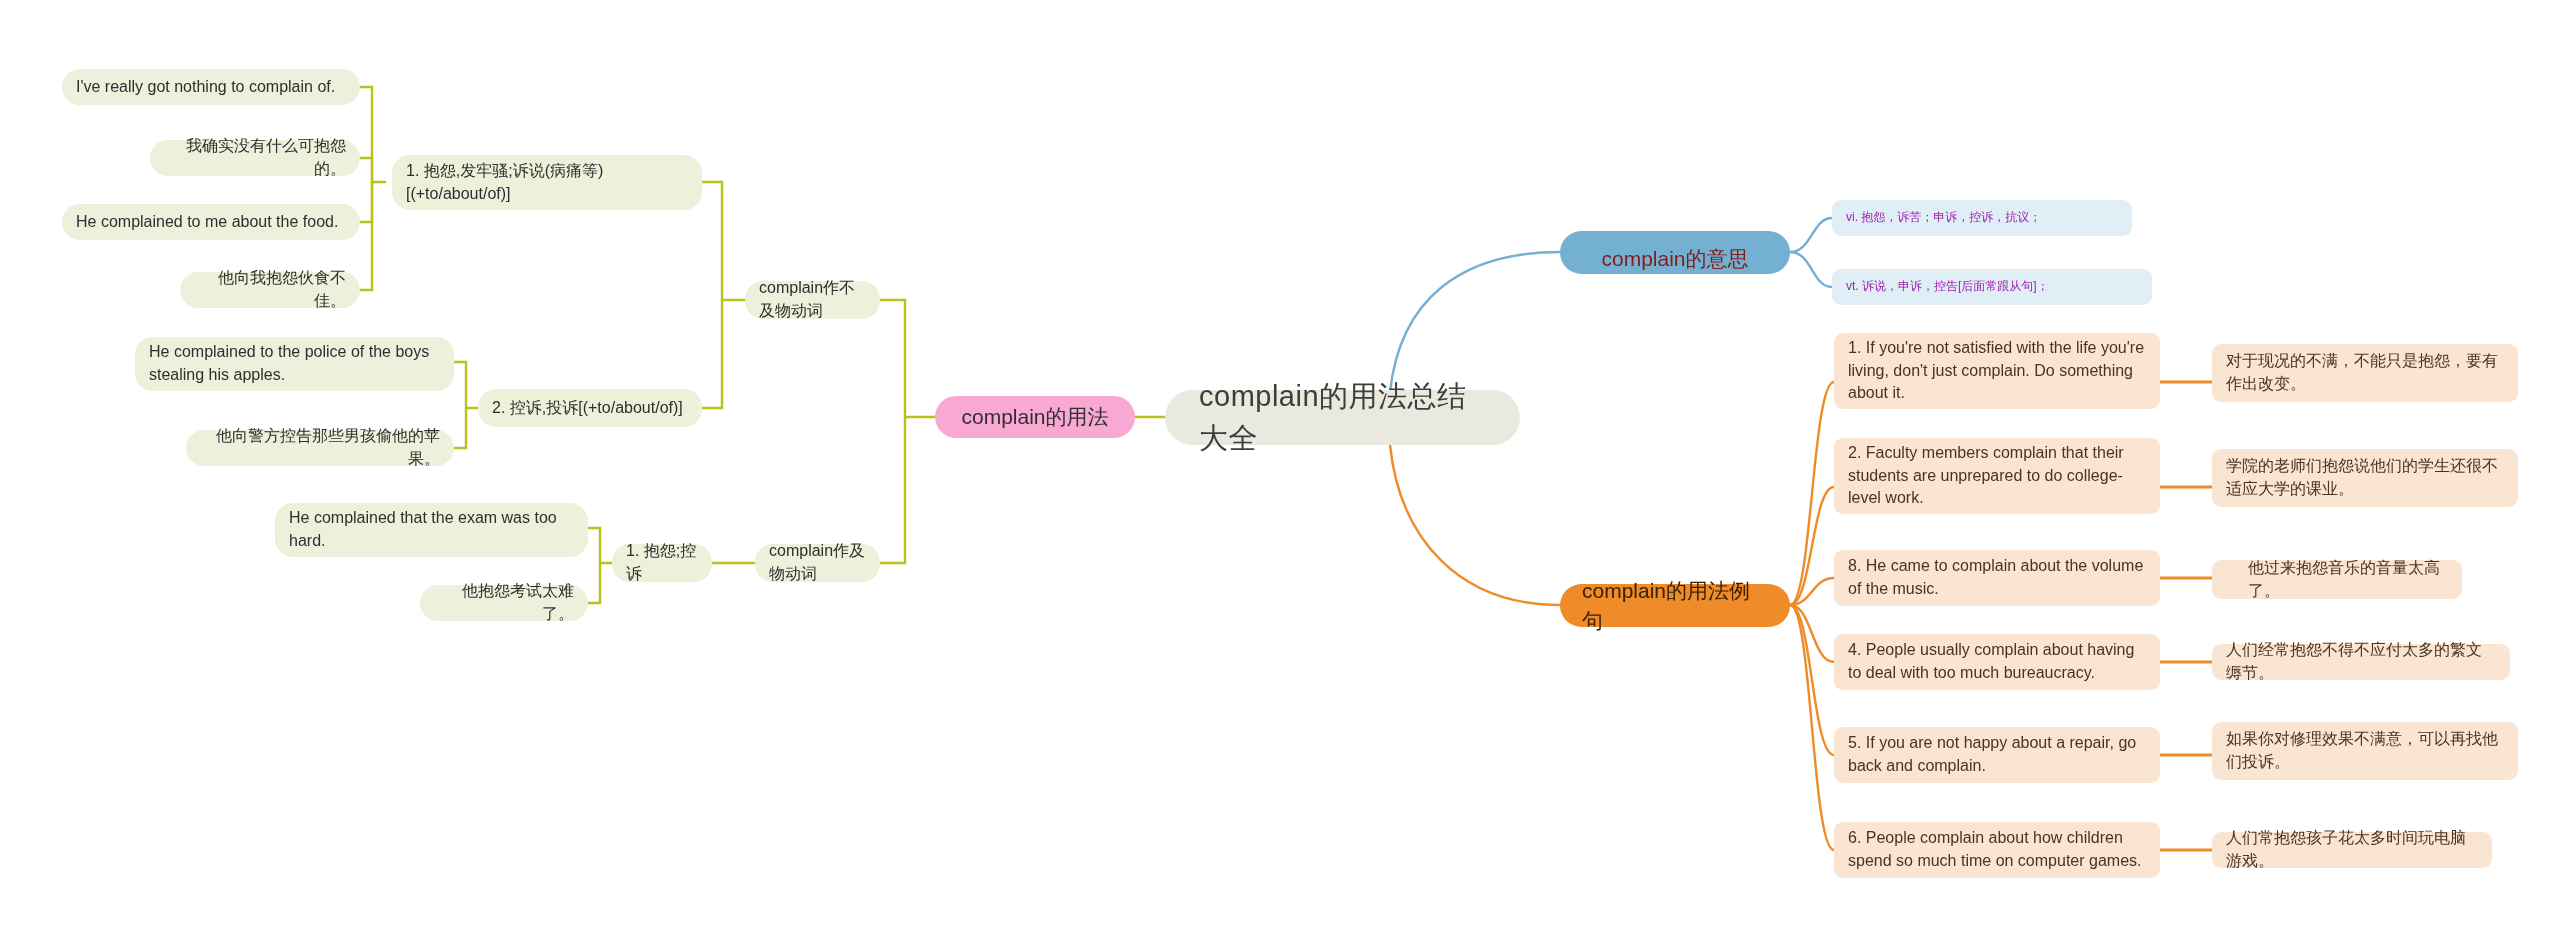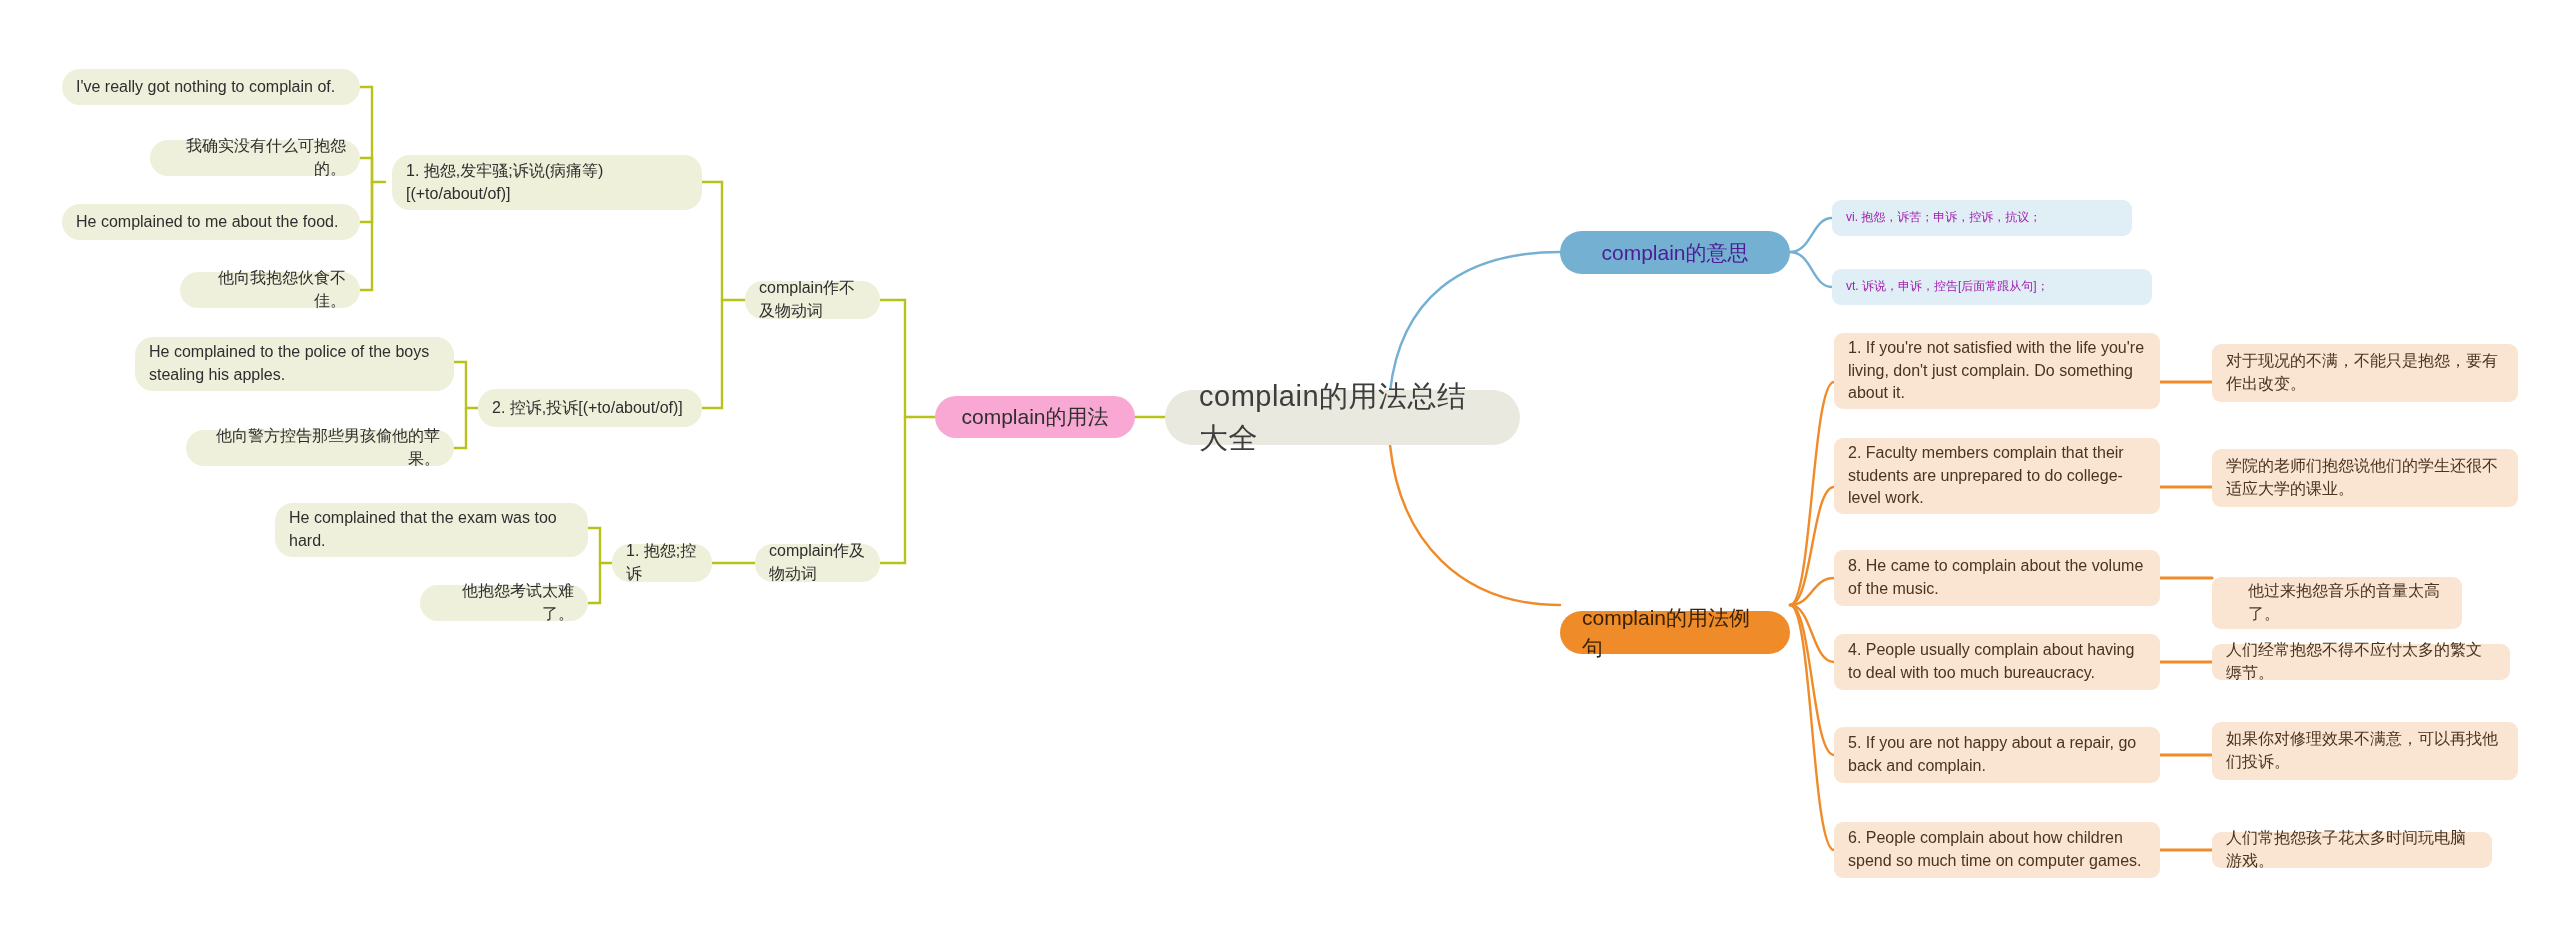--- a/index.html
+++ b/index.html
@@ -37,21 +37,21 @@
 
   
   .pill{
     border-radius:26px;
     justify-content:center;
     font-size:21px;
     padding:0 22px;
     color:#2f2f2f;
   }
   .pill.green{background:#f9a8d4;}
-  .pill.blue{background:#74b0d1;color:#4c1d95;}
+  .pill.blue{background:#74b0d1;color:#7f1d1d;align-items:flex-end;}
   .pill.orange{background:#ef8b28;color:#3a2206;}
 
   
   .leaf-green{
     background:#eff0db;
     color:#2e2e2e;
     font-size:16px;
     padding:9px 14px;
     border-radius:18px;
   }
@@ -191,42 +191,42 @@
     <span>complain的意思</span>
   </div>
 
   <div class="node leaf-blue" style="left:1832px;top:200px;width:300px;height:36px;">
     <span>vi. 抱怨，诉苦；申诉，控诉，抗议；</span>
   </div>
   <div class="node leaf-blue" style="left:1832px;top:269px;width:320px;height:36px;">
     <span>vt. 诉说，申诉，控告[后面常跟从句]；</span>
   </div>
 
-  <div class="node pill orange" style="left:1560px;top:611px;width:230px;height:43px;">
+  <div class="node pill orange" style="left:1560px;top:584px;width:230px;height:43px;">
     <span>complain的用法例句</span>
   </div>
 
   <div class="node leaf-orange multiline" style="left:1834px;top:333px;width:326px;height:76px;">
     <span>1. If you're not satisfied with the life you're living, don't just complain. Do something about it.</span>
   </div>
   <div class="node leaf-orange trans multiline" style="left:2212px;top:344px;width:306px;height:58px;">
     <span>对于现况的不满，不能只是抱怨，要有作出改变。</span>
   </div>
 
   <div class="node leaf-orange multiline" style="left:1834px;top:438px;width:326px;height:76px;">
     <span>2. Faculty members complain that their students are unprepared to do college-level work.</span>
   </div>
   <div class="node leaf-orange trans multiline" style="left:2212px;top:449px;width:306px;height:58px;">
     <span>学院的老师们抱怨说他们的学生还很不适应大学的课业。</span>
   </div>
 
   <div class="node leaf-orange multiline" style="left:1834px;top:550px;width:326px;height:56px;">
     <span>8. He came to complain about the volume of the music.</span>
   </div>
-  <div class="node leaf-orange trans" style="left:2212px;top:577px;width:250px;height:52px;padding-left:36px;">
+  <div class="node leaf-orange trans" style="left:2212px;top:560px;width:250px;height:39px;padding-left:36px;">
     <span>他过来抱怨音乐的音量太高了。</span>
   </div>
 
   <div class="node leaf-orange multiline" style="left:1834px;top:634px;width:326px;height:56px;">
     <span>4. People usually complain about having to deal with too much bureaucracy.</span>
   </div>
   <div class="node leaf-orange trans" style="left:2212px;top:644px;width:298px;height:36px;">
     <span>人们经常抱怨不得不应付太多的繁文缛节。</span>
   </div>
 

